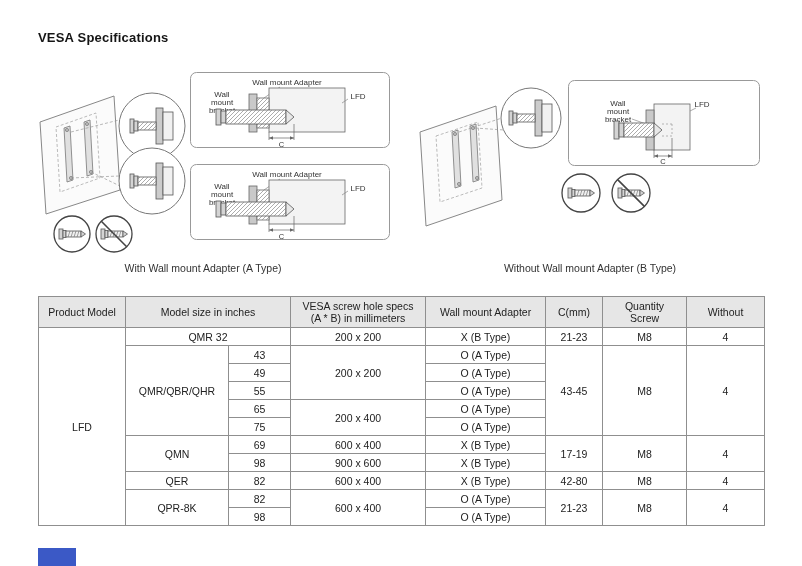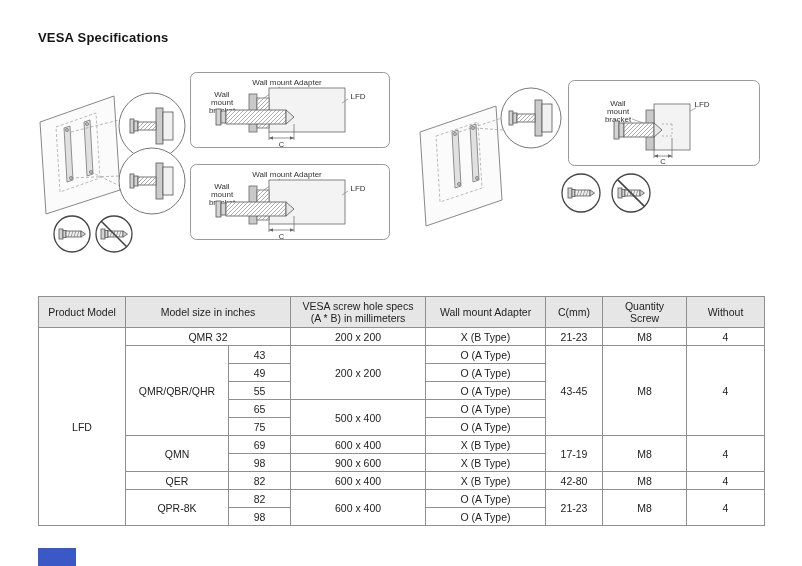--- a/index.html
+++ b/index.html
@@ -221,20 +221,22 @@
       <circle cx="173" cy="123" r="19" fill="#ffffff" stroke="#444" stroke-width="1.3"></circle>
       <use href="#screwB" x="173" y="123"></use>
     </g>
     <g>
       <circle cx="223" cy="123" r="19" fill="#ffffff" stroke="#444" stroke-width="1.3"></circle>
       <use href="#screwB" x="223" y="123"></use>
       <line x1="209.6" y1="109.6" x2="236.4" y2="136.4" stroke="#444" stroke-width="1.6"></line>
     </g>
   </svg>
 
+  <div id="capL" class="fig-caption">With Wall mount Adapter (A Type)</div>
+  <div id="capR" class="fig-caption">Without Wall mount Adapter (B Type)</div>
 
   <table class="vesa">
     <colgroup>
       <col style="width:87px">
         <col style="width:103px">
         <col style="width:62px">
       <col style="width:135px">
         <col style="width:120px">
         <col style="width:57px">
       <col style="width:84px">
@@ -276,21 +278,21 @@
       <tr>
         <td>49</td>
         <td>O (A Type)</td>
       </tr>
       <tr>
         <td>55</td>
         <td>O (A Type)</td>
       </tr>
       <tr>
         <td>65</td>
-        <td rowspan="2">500 x 400</td>
+        <td rowspan="2">200 x 400</td>
         <td>O (A Type)</td>
       </tr>
       <tr>
         <td>75</td>
         <td>O (A Type)</td>
       </tr>
       <tr>
         <td rowspan="2">QMN</td>
         <td>69</td>
         <td>600 x 400</td>

